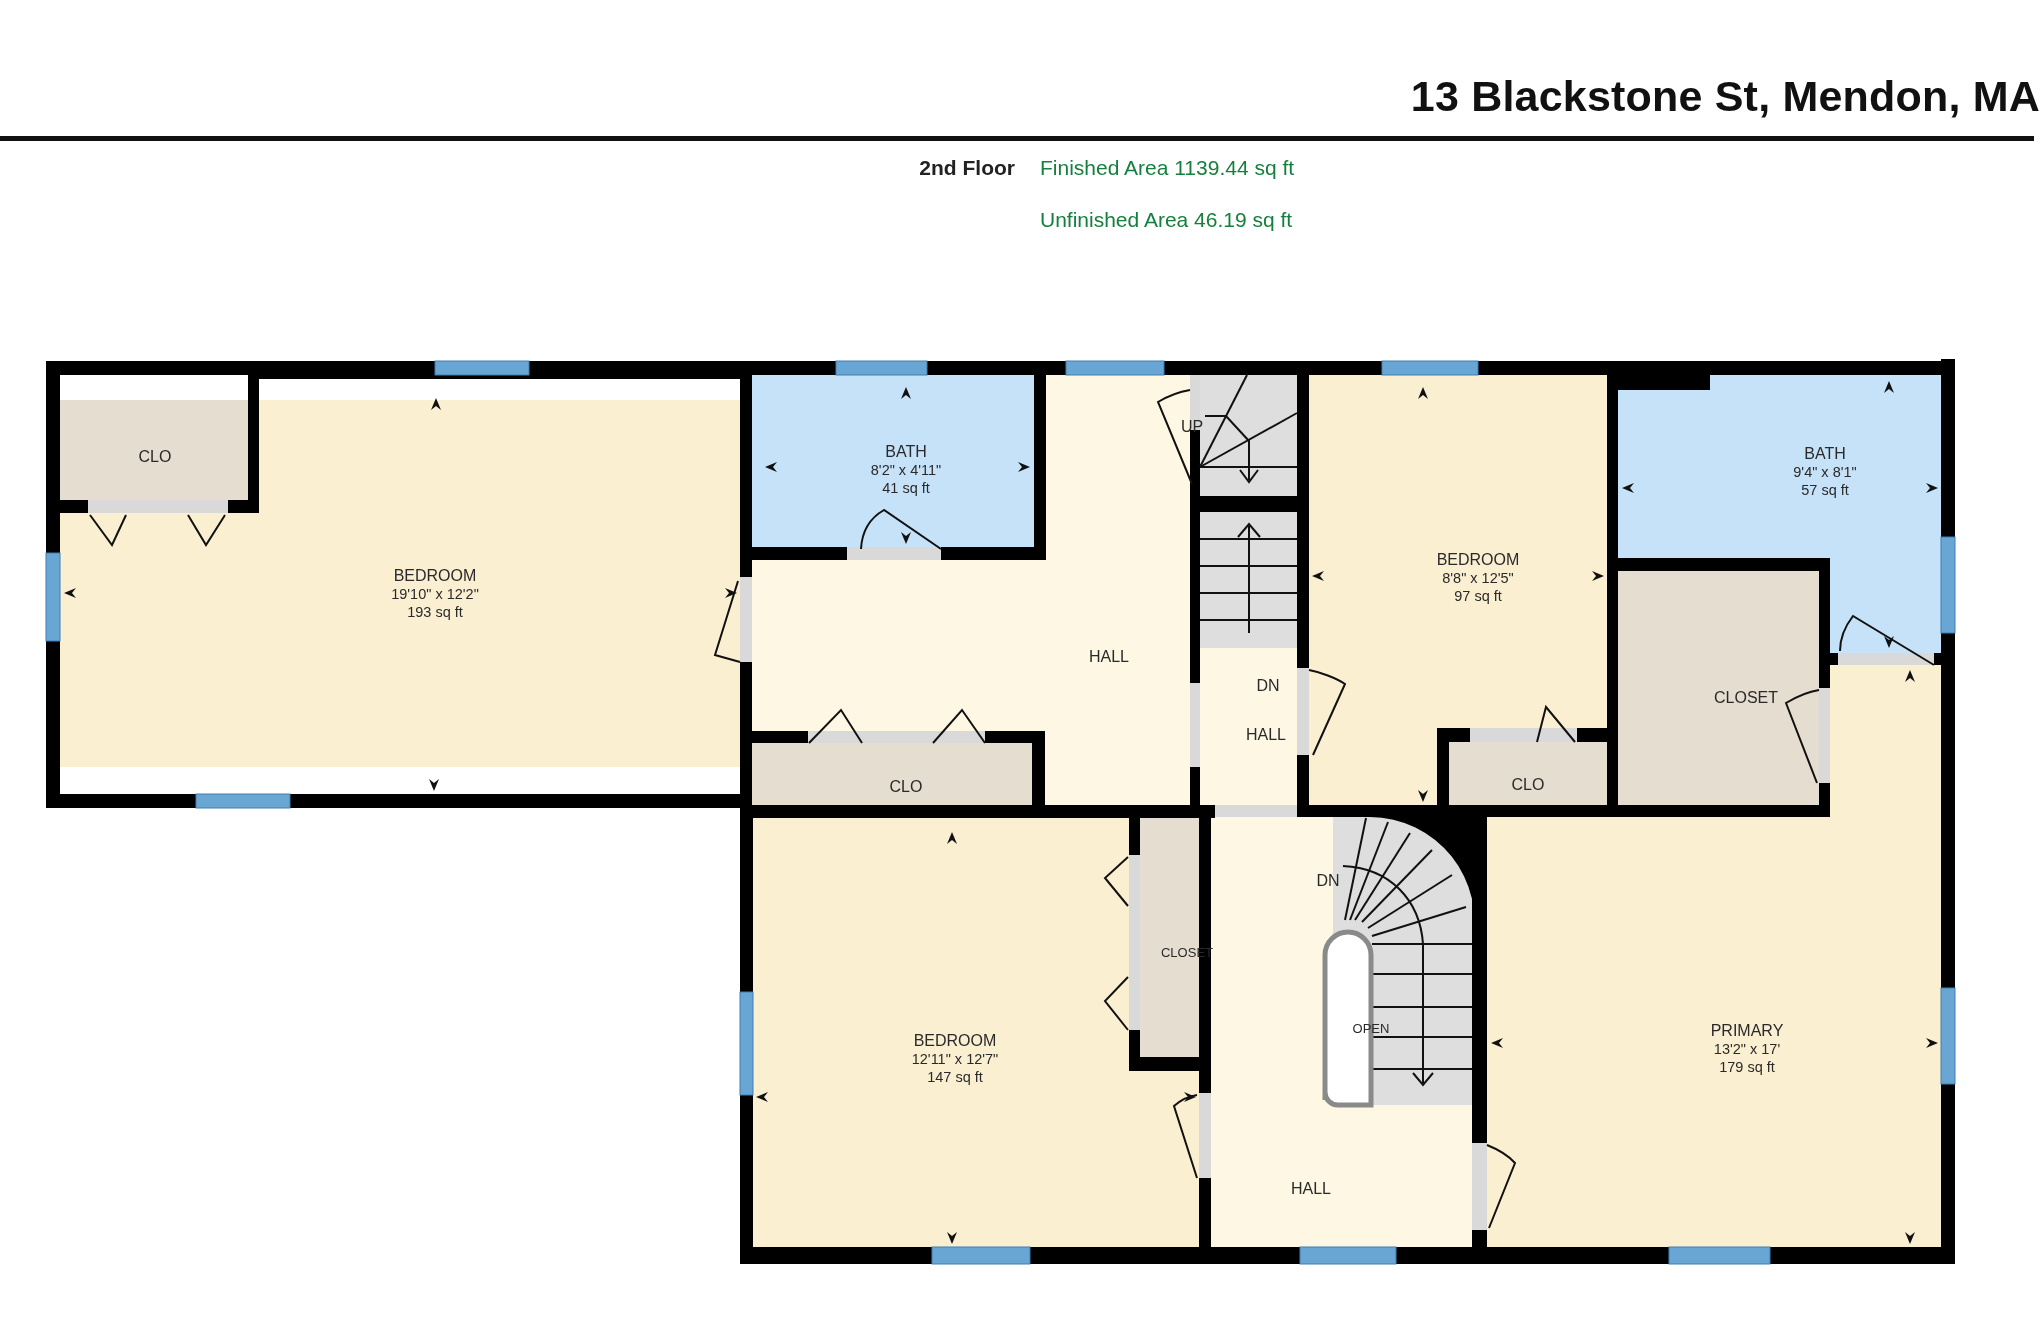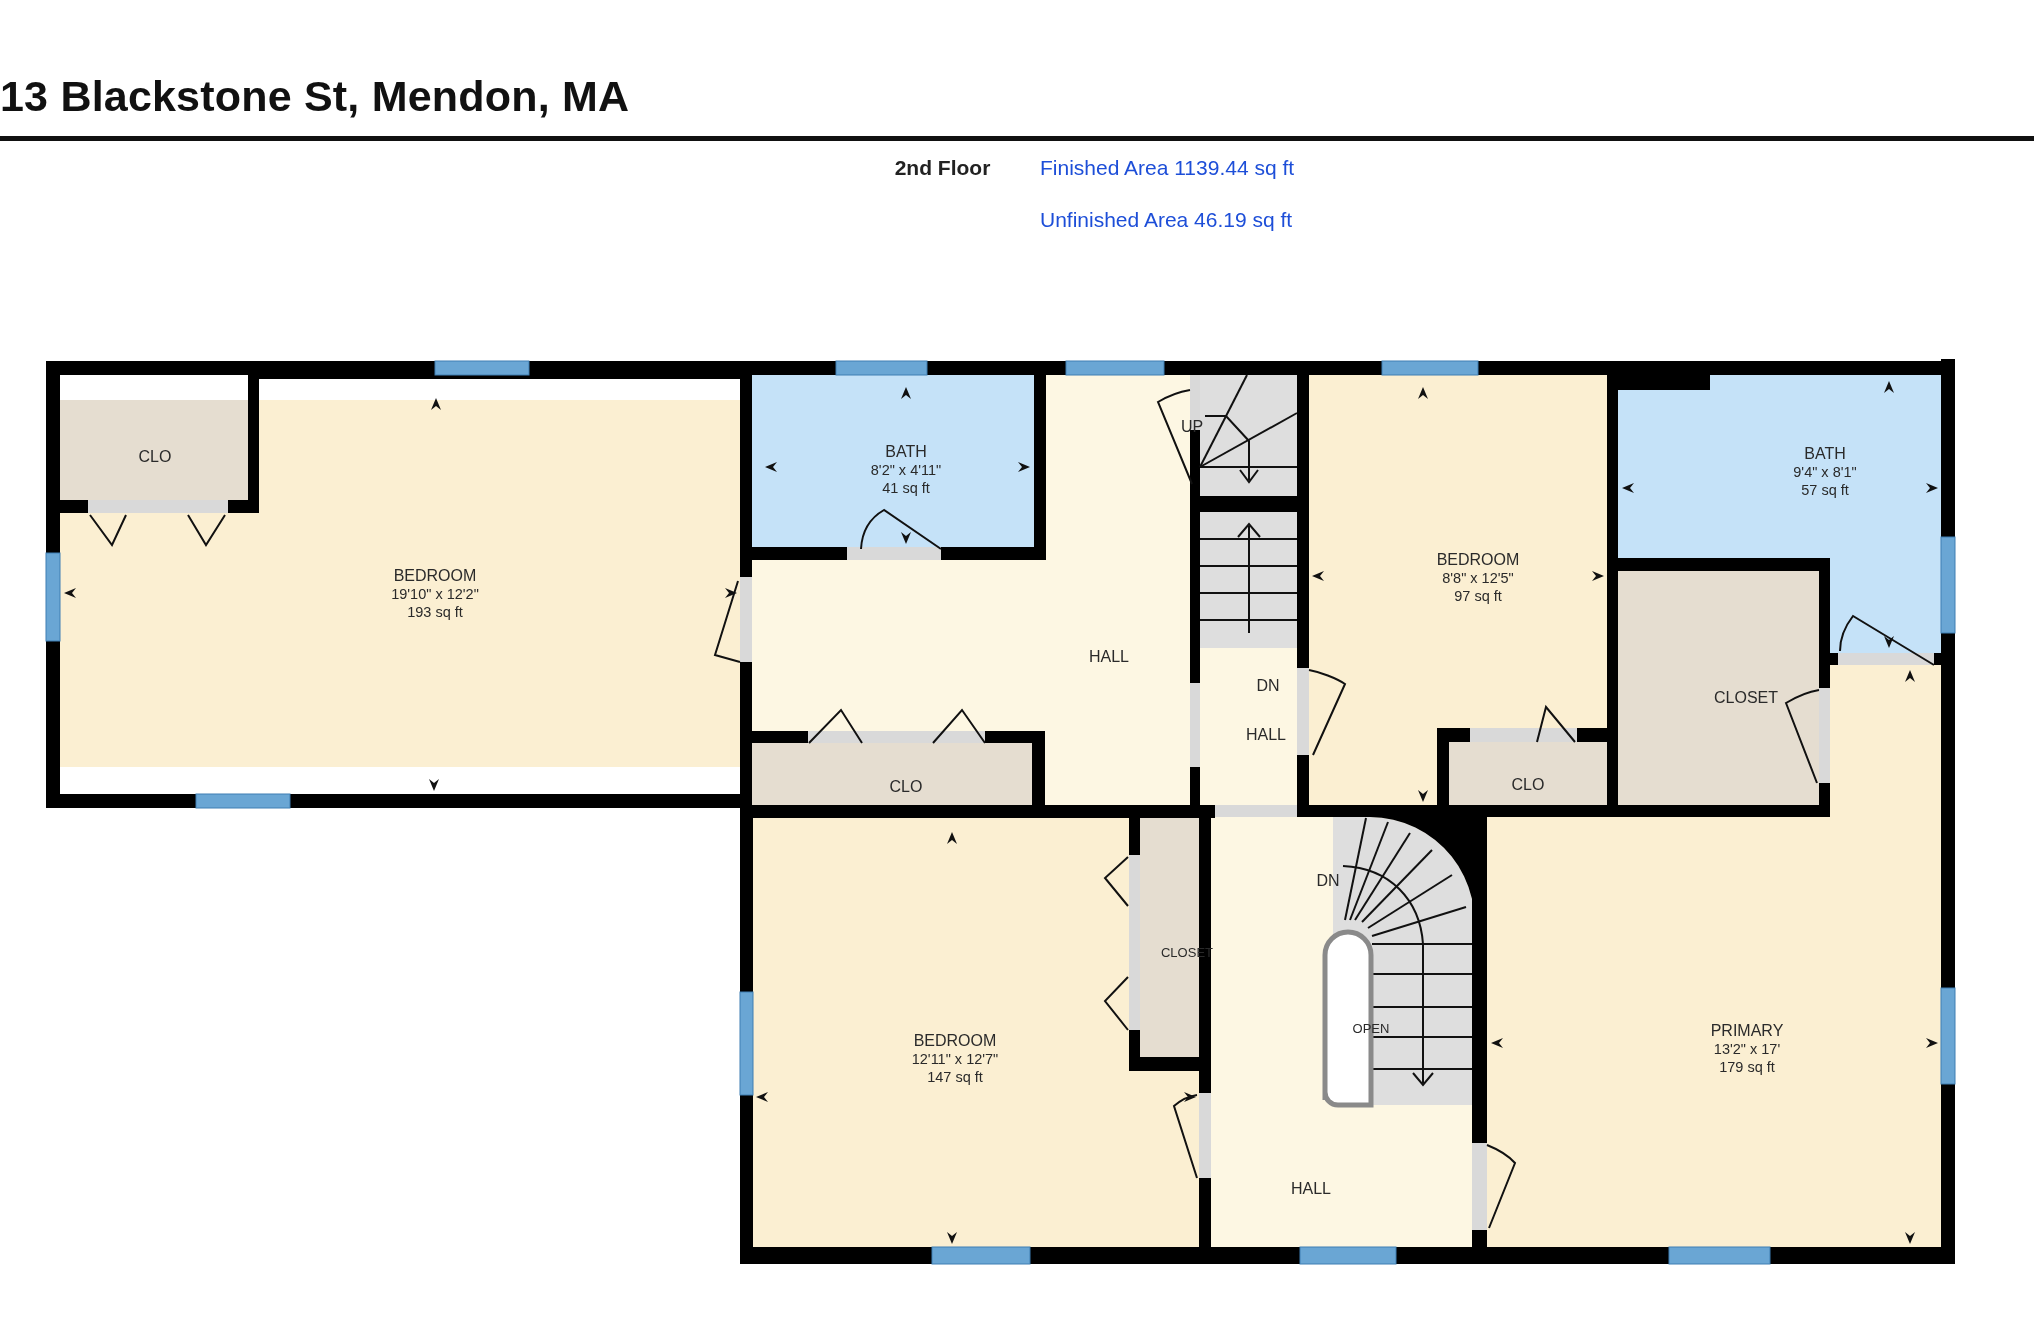--- a/index.html
+++ b/index.html
@@ -1,20 +1,20 @@
 <!DOCTYPE html>
 <html><head>
 <meta charset="utf-8">
 <style>
   html, body { margin: 0; padding: 0; background: #ffffff; }
   body { width: 2040px; height: 1331px; position: relative; overflow: hidden; font-family: "Liberation Sans", sans-serif; }
-  .title { position: absolute; left: 0; width: 2040px; top: 72px; text-align: left; font-size: 43px; font-weight: bold; color: #111; letter-spacing: 0.2px; }
+  .title { position: absolute; left: 0; width: 2040px; top: 72px; text-align: right; font-size: 43px; font-weight: bold; color: #111; letter-spacing: 0.2px; }
   .rule { position: absolute; left: 0; top: 136px; width: 2034px; height: 5px; background: #111; }
-  .floor-label { position: absolute; left: 870px; top: 156px; width: 145px; text-align: center; font-size: 21px; font-weight: bold; color: #222; }
-  .area-line { position: absolute; left: 1040px; font-size: 21px; color: #1d4ed8; }
+  .floor-label { position: absolute; left: 870px; top: 156px; width: 145px; text-align: right; font-size: 21px; font-weight: bold; color: #222; }
+  .area-line { position: absolute; left: 1040px; font-size: 21px; color: #15803d; }
   .area-1 { top: 156px; }
   .area-2 { top: 208px; }
   svg.plan { position: absolute; left: 0; top: 0; }
   .rm-text { font-family: "Liberation Sans", sans-serif; fill: #2a2a2a; text-anchor: middle; }
   .rm-name { font-size: 16px; }
   .rm-dim  { font-size: 14.5px; }
   .sm-label { font-family: "Liberation Sans", sans-serif; fill: #2a2a2a; text-anchor: middle; font-size: 16px; }
   .tiny-label { font-family: "Liberation Sans", sans-serif; fill: #2a2a2a; text-anchor: middle; font-size: 13px; }
 </style>
 </head>

